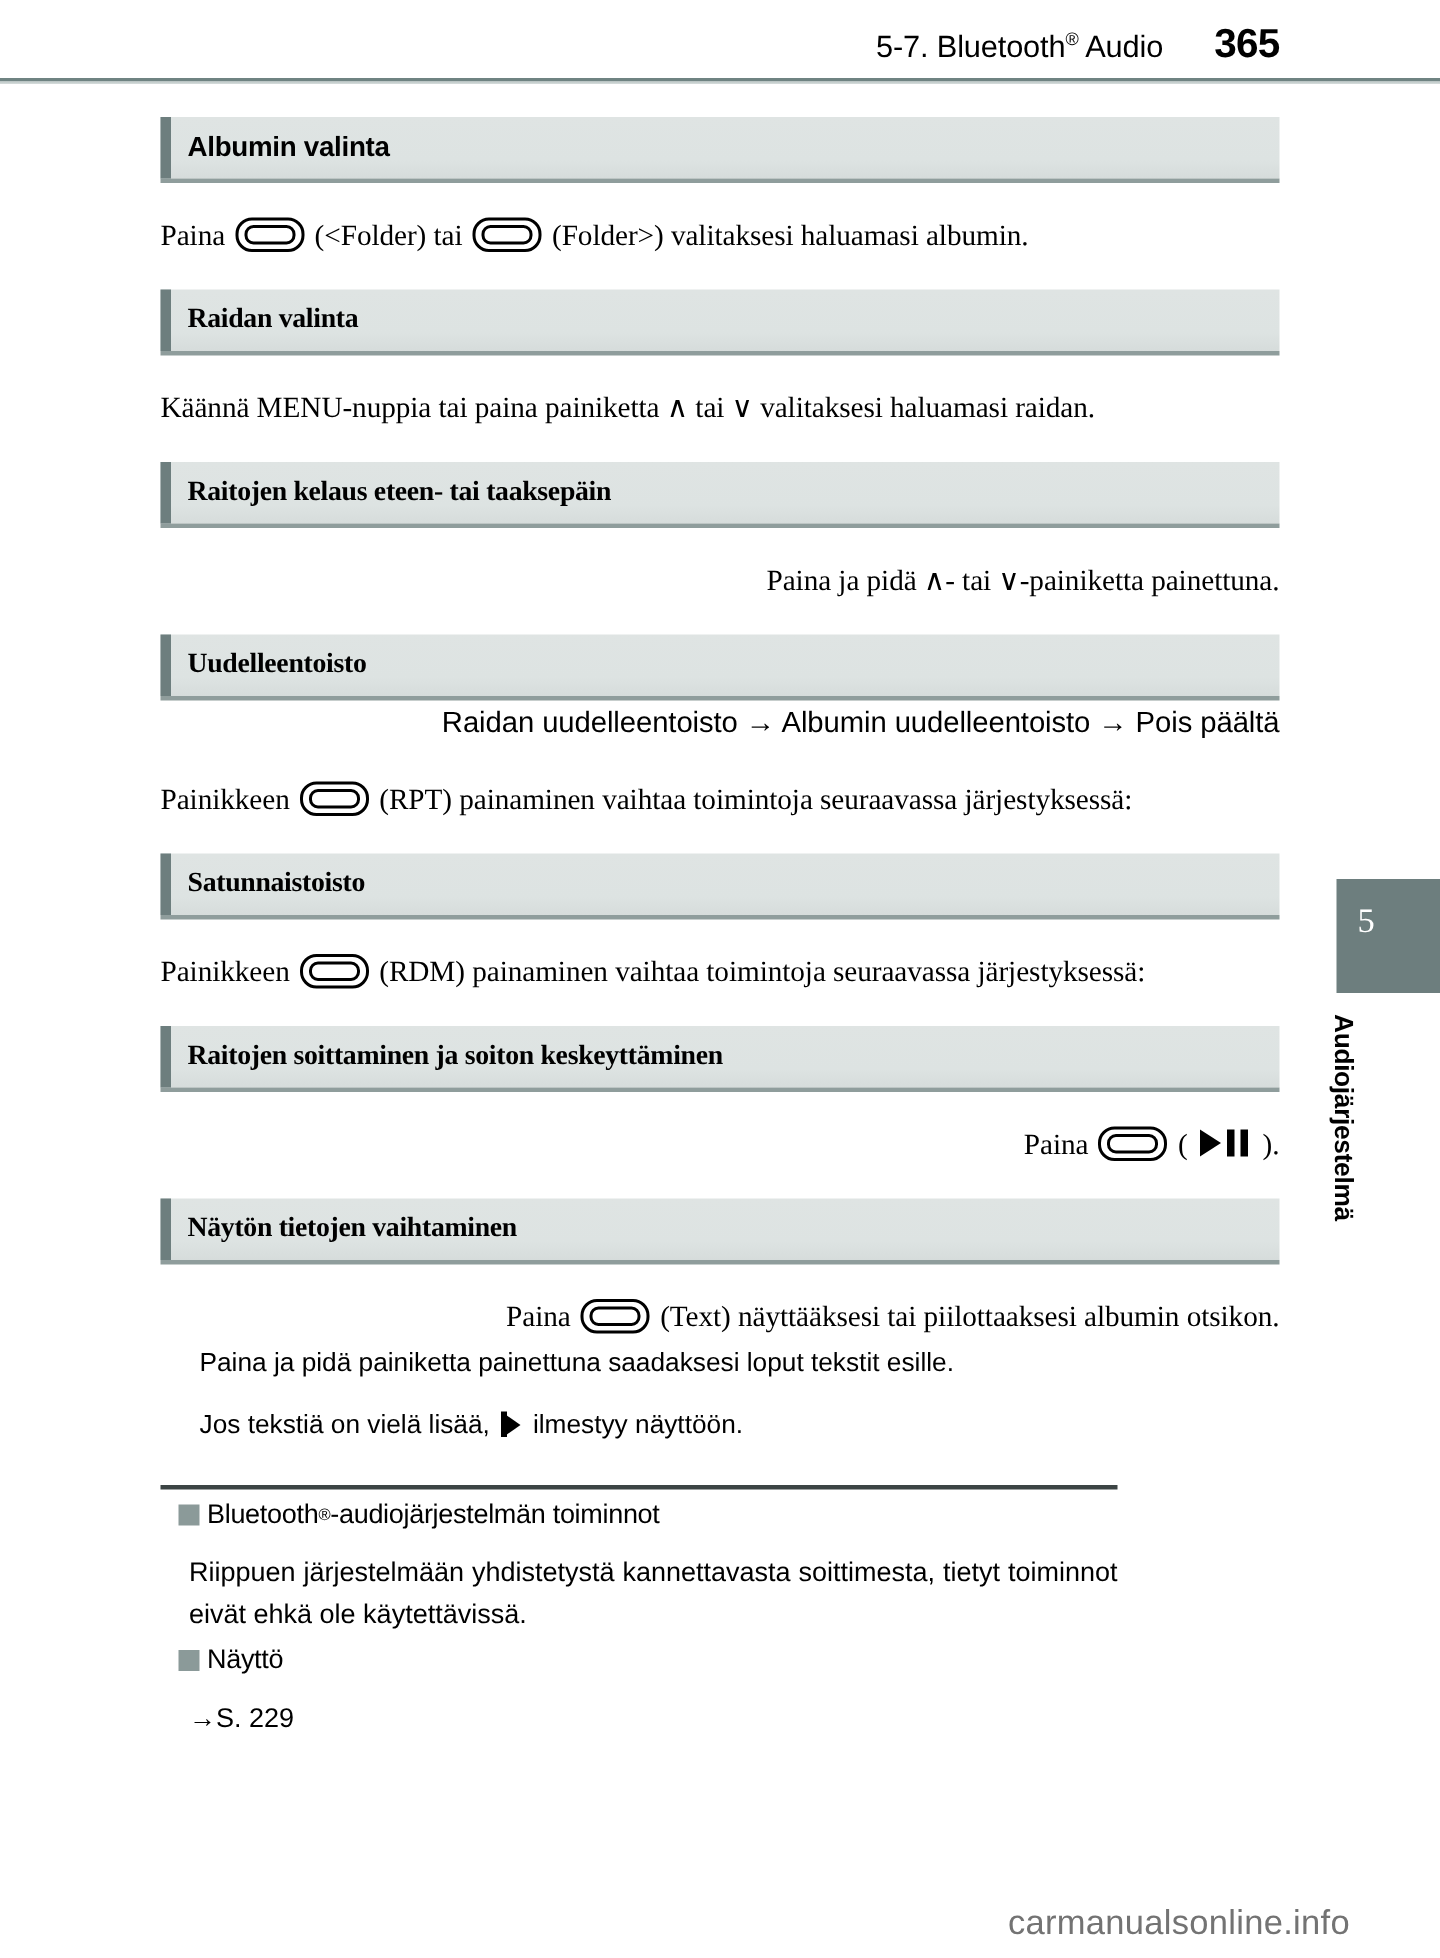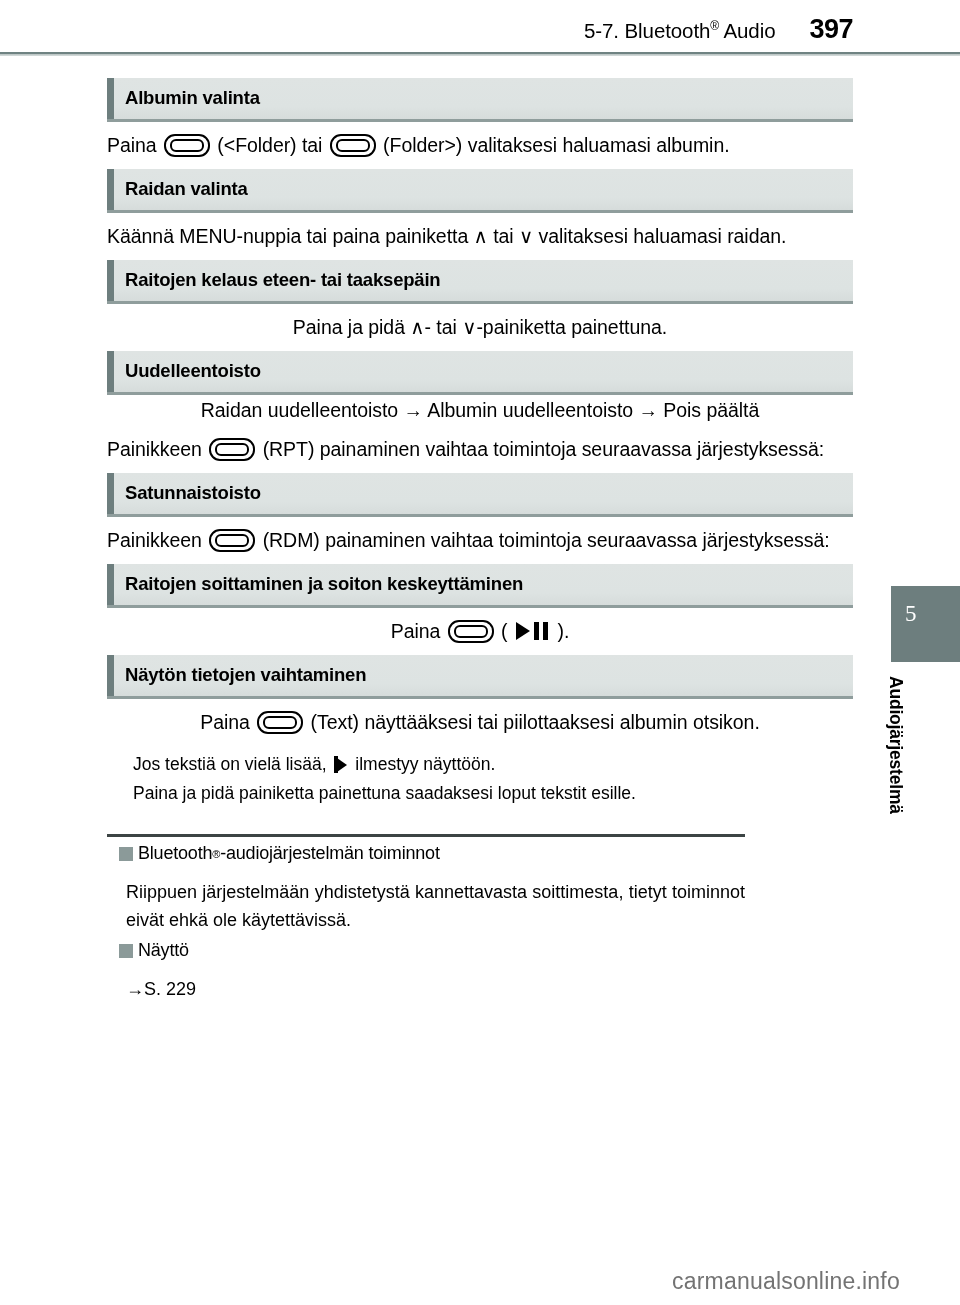--- a/index.html
+++ b/index.html
@@ -118,23 +118,23 @@
     line-height: 1;
   }
 
   
   .para {
     font-size: 19.5px;
     line-height: 31px;
     text-align: justify;
     letter-spacing: -0.05px;
   }
-  .para.nojust { text-align: center; }
-
-  .block-gap-top   { margin-top: 8px; }
+  .para.nojust { text-align: right; }
+
+  .block-gap-top   { margin-top: 20px; font-family: Liberation Serif, serif; }
   .block-gap-small { margin-top: 12px; }
 
   .sub-note {
     font-size: 17.5px;
     line-height: 29px;
     padding-left: 26px;
   }
 
   
   .btn-icon {
@@ -263,21 +263,21 @@
     color: #737373;
     letter-spacing: 0.2px;
   }
 </style>
 </head>
 <body>
 
 <div id="page-header">
   <div id="header-inner">
     <div id="header-title"><span>5-7. Bluetooth</span><sup>®</sup><span> Audio</span></div>
-    <div id="page-number">397</div>
+    <div id="page-number">365</div>
   </div>
   <div id="header-rule"></div>
 </div>
 
 <div id="side-tab">
   <div id="side-tab-number">5</div>
 </div>
 <div id="side-tab-label">Audiojärjestelmä</div>
 
 <div id="content">
@@ -310,22 +310,22 @@
 
   <div class="sec-head block-gap-top">
     <span class="sec-head-text">Raitojen soittaminen ja soiton keskeyttäminen</span>
   </div>
   <div class="para nojust block-gap-top"><span>Paina </span><span class="btn-icon"><span class="outer"></span><span class="inner"></span></span><span> (</span><span class="playpause"><span class="tri"></span><span class="bar1"></span><span class="bar2"></span></span><span>).</span></div>
 
   <div class="sec-head block-gap-top">
     <span class="sec-head-text">Näytön tietojen vaihtaminen</span>
   </div>
   <div class="para nojust block-gap-top"><span>Paina </span><span class="btn-icon"><span class="outer"></span><span class="inner"></span></span><span> (Text) näyttääksesi tai piilottaaksesi albumin otsikon.</span></div>
+  <div class="sub-note">Paina ja pidä painiketta painettuna saadaksesi loput tekstit esille.</div>
   <div class="sub-note block-gap-small"><span>Jos tekstiä on vielä lisää, </span><span class="flag-glyph"><span class="stem"></span><span class="head"></span></span><span> ilmestyy näyttöön.</span></div>
-  <div class="sub-note">Paina ja pidä painiketta painettuna saadaksesi loput tekstit esille.</div>
 
   <div id="footer-rule"></div>
 
   <div class="note-head">
     <span class="sq"></span>
     <span>Bluetooth</span>
       <sup>®</sup>
       <span>-audiojärjestelmän toiminnot</span>
   </div>
   <div class="note-body">Riippuen järjestelmään yhdistetystä kannettavasta soittimesta, tietyt toiminnot eivät ehkä ole käytettävissä.</div>

